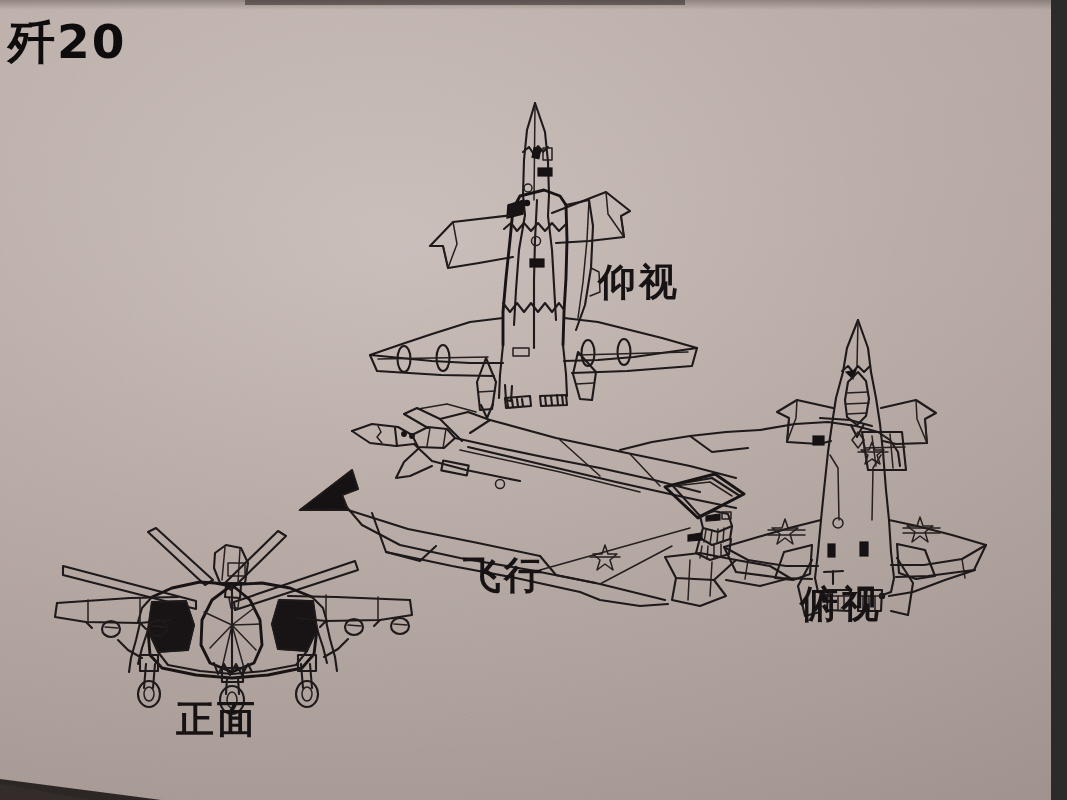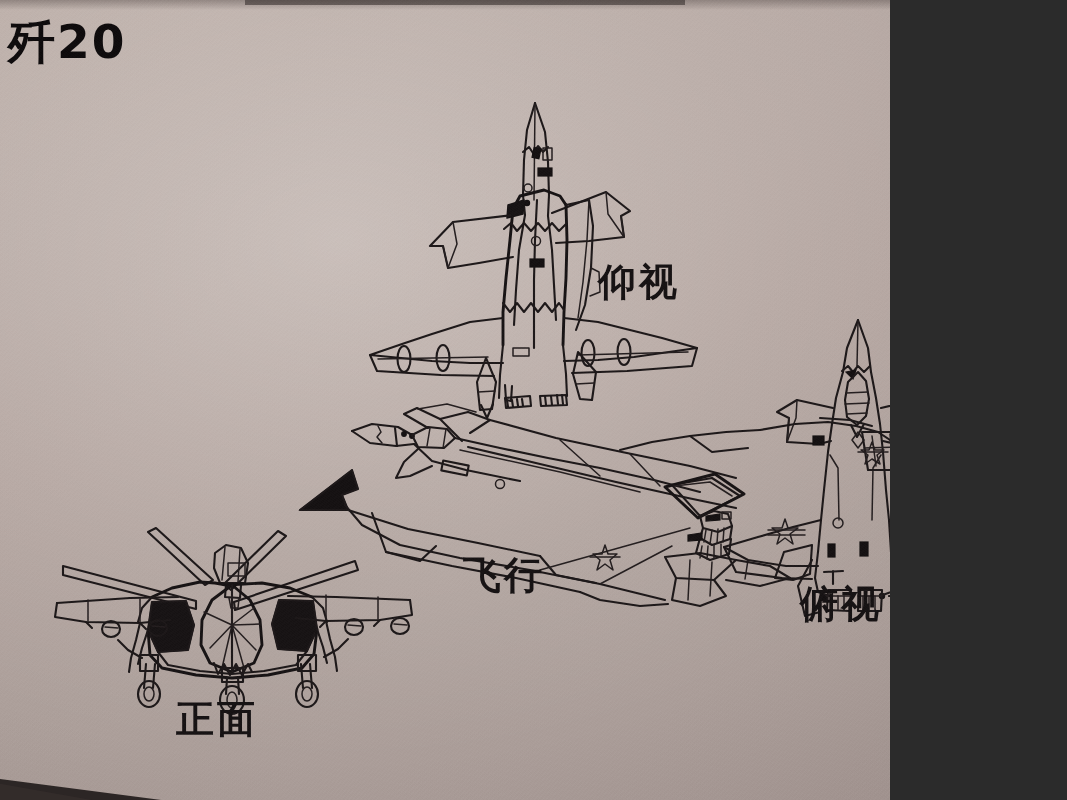--- a/index.html
+++ b/index.html
@@ -1,19 +1,20 @@
 <!DOCTYPE html>
 <html><head>
 <meta charset="utf-8">
 <style>
   html,body{margin:0;padding:0;background:#2b2b2b;}
   #sheet{
-    position:relative;width:890px;height:800px;overflow:hidden;
+    position:relative;width:1015px;height:800px;overflow:hidden;
     font-family:"DejaVu Sans",sans-serif;
     background:#b3a49f;
+    padding-left:36px;
   }
   
   #paper{
     position:absolute;inset:0;
     background:
       radial-gradient(130% 105% at 38% 30%, rgba(255,252,248,0.30) 0%, rgba(255,250,245,0.10) 38%, rgba(120,100,95,0.00) 62%, rgba(70,55,52,0.16) 100%),
       linear-gradient(168deg,#b9aba5 0%,#b5a7a2 22%,#b2a39e 48%,#ada09b 72%,#a99b97 100%);
   }
   
   #topband{

